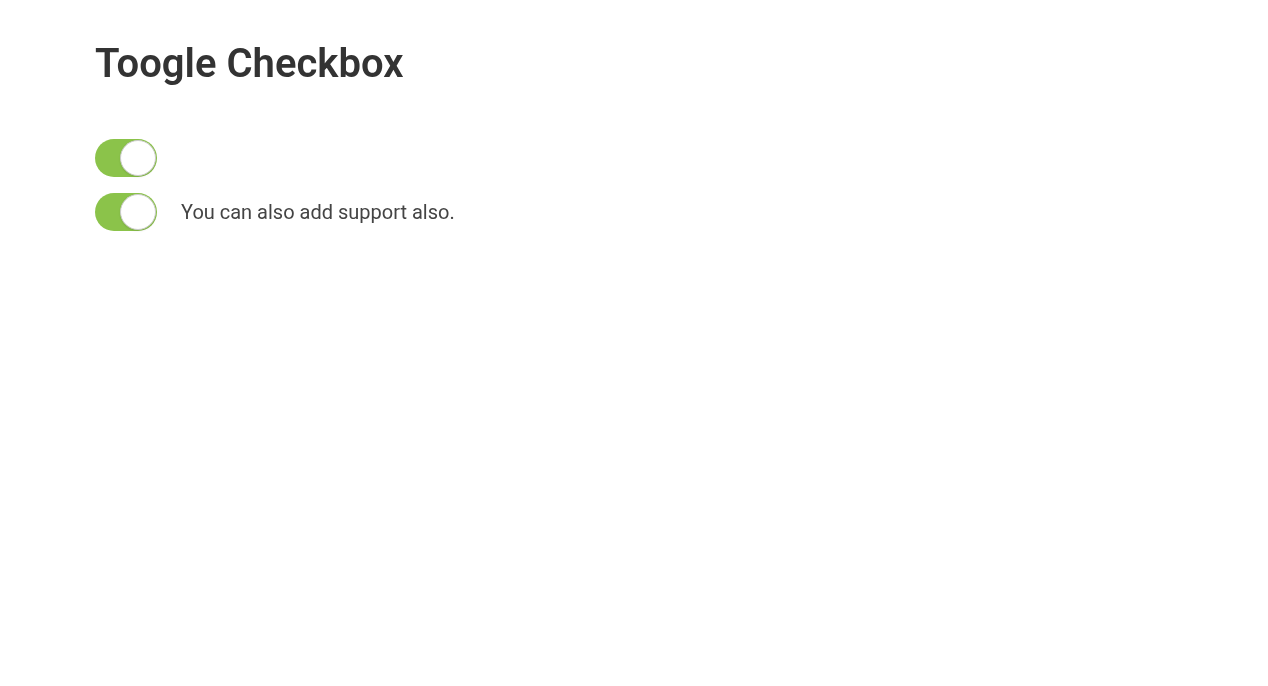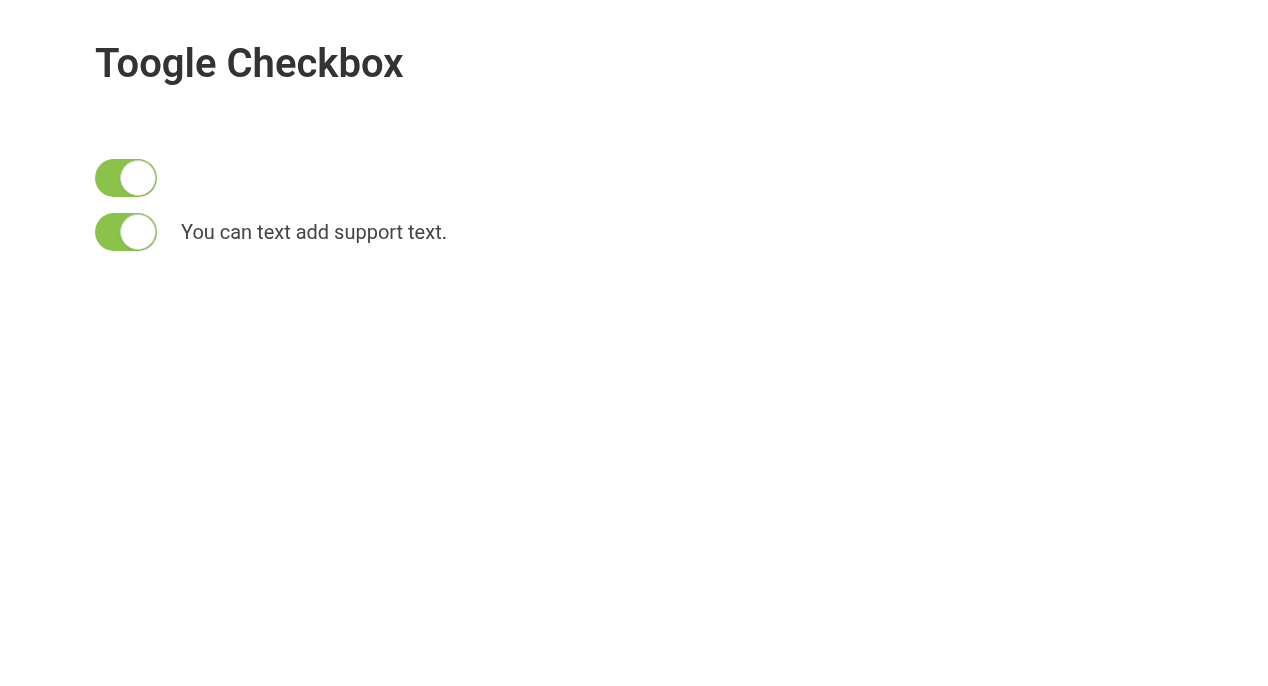--- a/index.html
+++ b/index.html
@@ -11,21 +11,21 @@
     body {
       font-family: -apple-system, BlinkMacSystemFont, "Segoe UI", Roboto, "Helvetica Neue", Arial, sans-serif;
       background: #ffffff;
       padding: 40px 95px;
     }
     
     .page-title {
       font-size: 40px;
       font-weight: 600;
       color: #333333;
-      margin-bottom: 72px;
+      margin-bottom: 52px;
     }
     
     .toggle-row {
       display: flex;
       align-items: center;
       margin-bottom: 16px;
     }
     
     .toggle-switch {
       position: relative;
@@ -64,14 +64,14 @@
   <div class="toggle-switch">
     <div class="toggle-knob"></div>
   </div>
   <span class="toggle-label"></span>
 </div>
 
 <div class="toggle-row">
   <div class="toggle-switch">
     <div class="toggle-knob"></div>
   </div>
-  <span class="toggle-label">You can text add support text.</span>
+  <span class="toggle-label">You can also add support also.</span>
 </div>
 
 </body></html>

